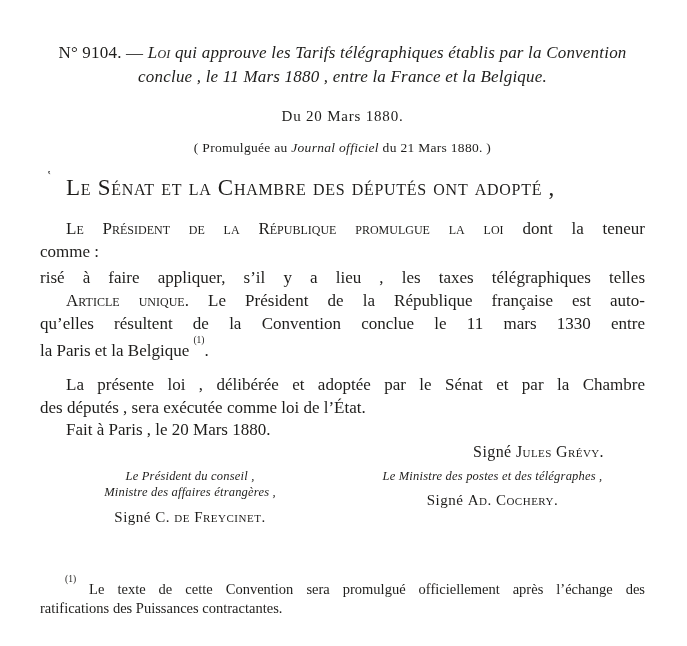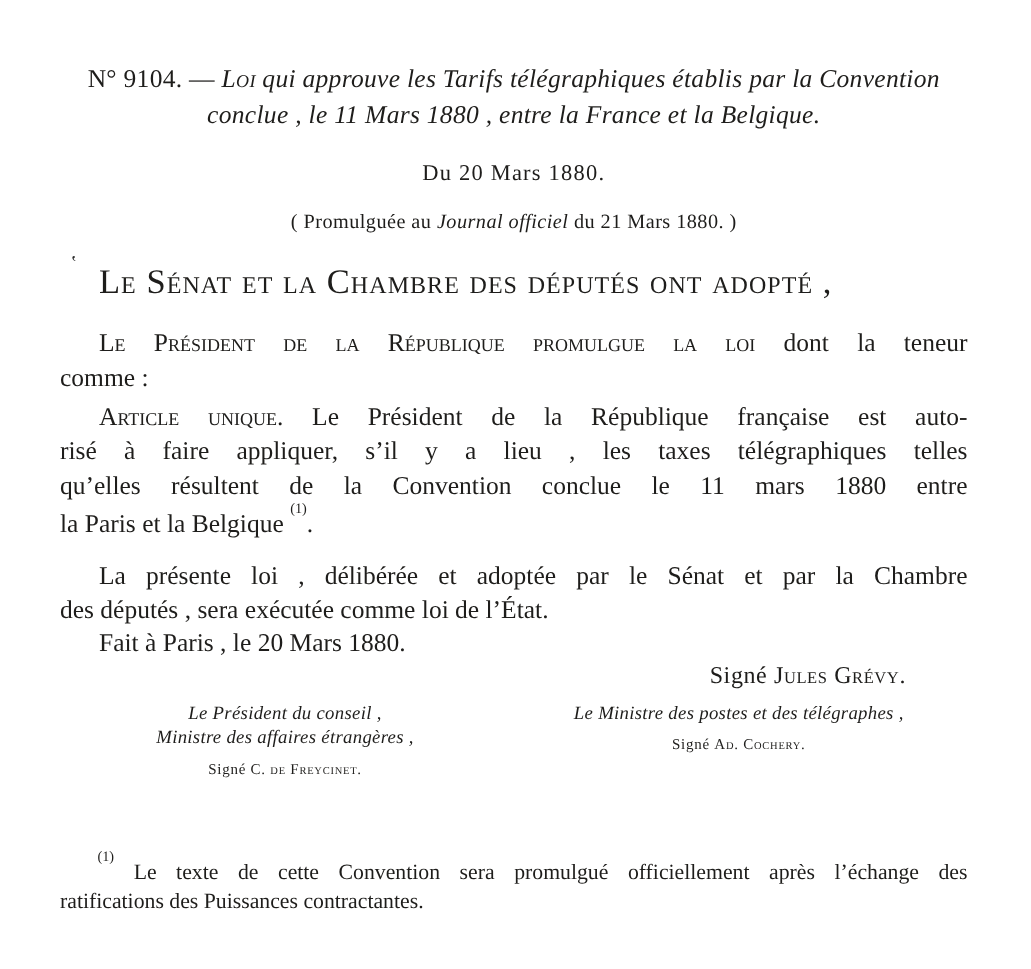--- a/index.html
+++ b/index.html
@@ -93,21 +93,21 @@
   .sig-left  { width: 300px; }
   .sig-right { width: 305px; }
   .sig .sig-title {
     font-style: italic;
     font-size: 12.5px;
     line-height: 16px;
     letter-spacing: 0.2px;
   }
   .sig .signed {
     margin-top: 9px;
-    font-size: 10px;
+    font-size: 15px;
     letter-spacing: 0.5px;
   }
   .sig-right .signed { margin-top: 8px; }
 
   .footnote {
     margin-top: 49px;
     font-size: 14.5px;
     line-height: 20px;
   }
   .footnote .ind { text-indent: 25px; }
@@ -140,23 +140,23 @@
     </p>
 
     <p class="adoption sc">Le Sénat et la Chambre des députés ont adopté ,</p>
 
     <p class="body-par promulgue-par">
       <span class="jline ind"><span class="sc">Le Président de la République promulgue la loi</span><span> dont la teneur</span></span>
       <span class="lline">comme :</span>
     </p>
 
     <p class="body-par article-par">
+      <span class="jline">risé à faire appliquer, s’il y a lieu , les taxes télégraphiques telles</span>
       <span class="jline ind"><span class="sc">Article unique.</span><span> Le Président de la République française est auto-</span></span>
-      <span class="jline">risé à faire appliquer, s’il y a lieu , les taxes télégraphiques telles</span>
-      <span class="jline">qu’elles résultent de la Convention conclue le 11 mars 1880 entre</span>
+      <span class="jline">qu’elles résultent de la Convention conclue le 11 mars 1330 entre</span>
       <span class="lline"><span>la Paris et la Belgique </span><sup class="fnref">(1)</sup><span>.</span></span>
     </p>
 
     <p class="body-par closing-par">
       <span class="jline ind">La présente loi , délibérée et adoptée par le Sénat et par la Chambre</span>
       <span class="lline">des députés , sera exécutée comme loi de l’État.</span>
     </p>
 
     <p class="fait-line">Fait à Paris , le 20 Mars 1880.</p>
 

